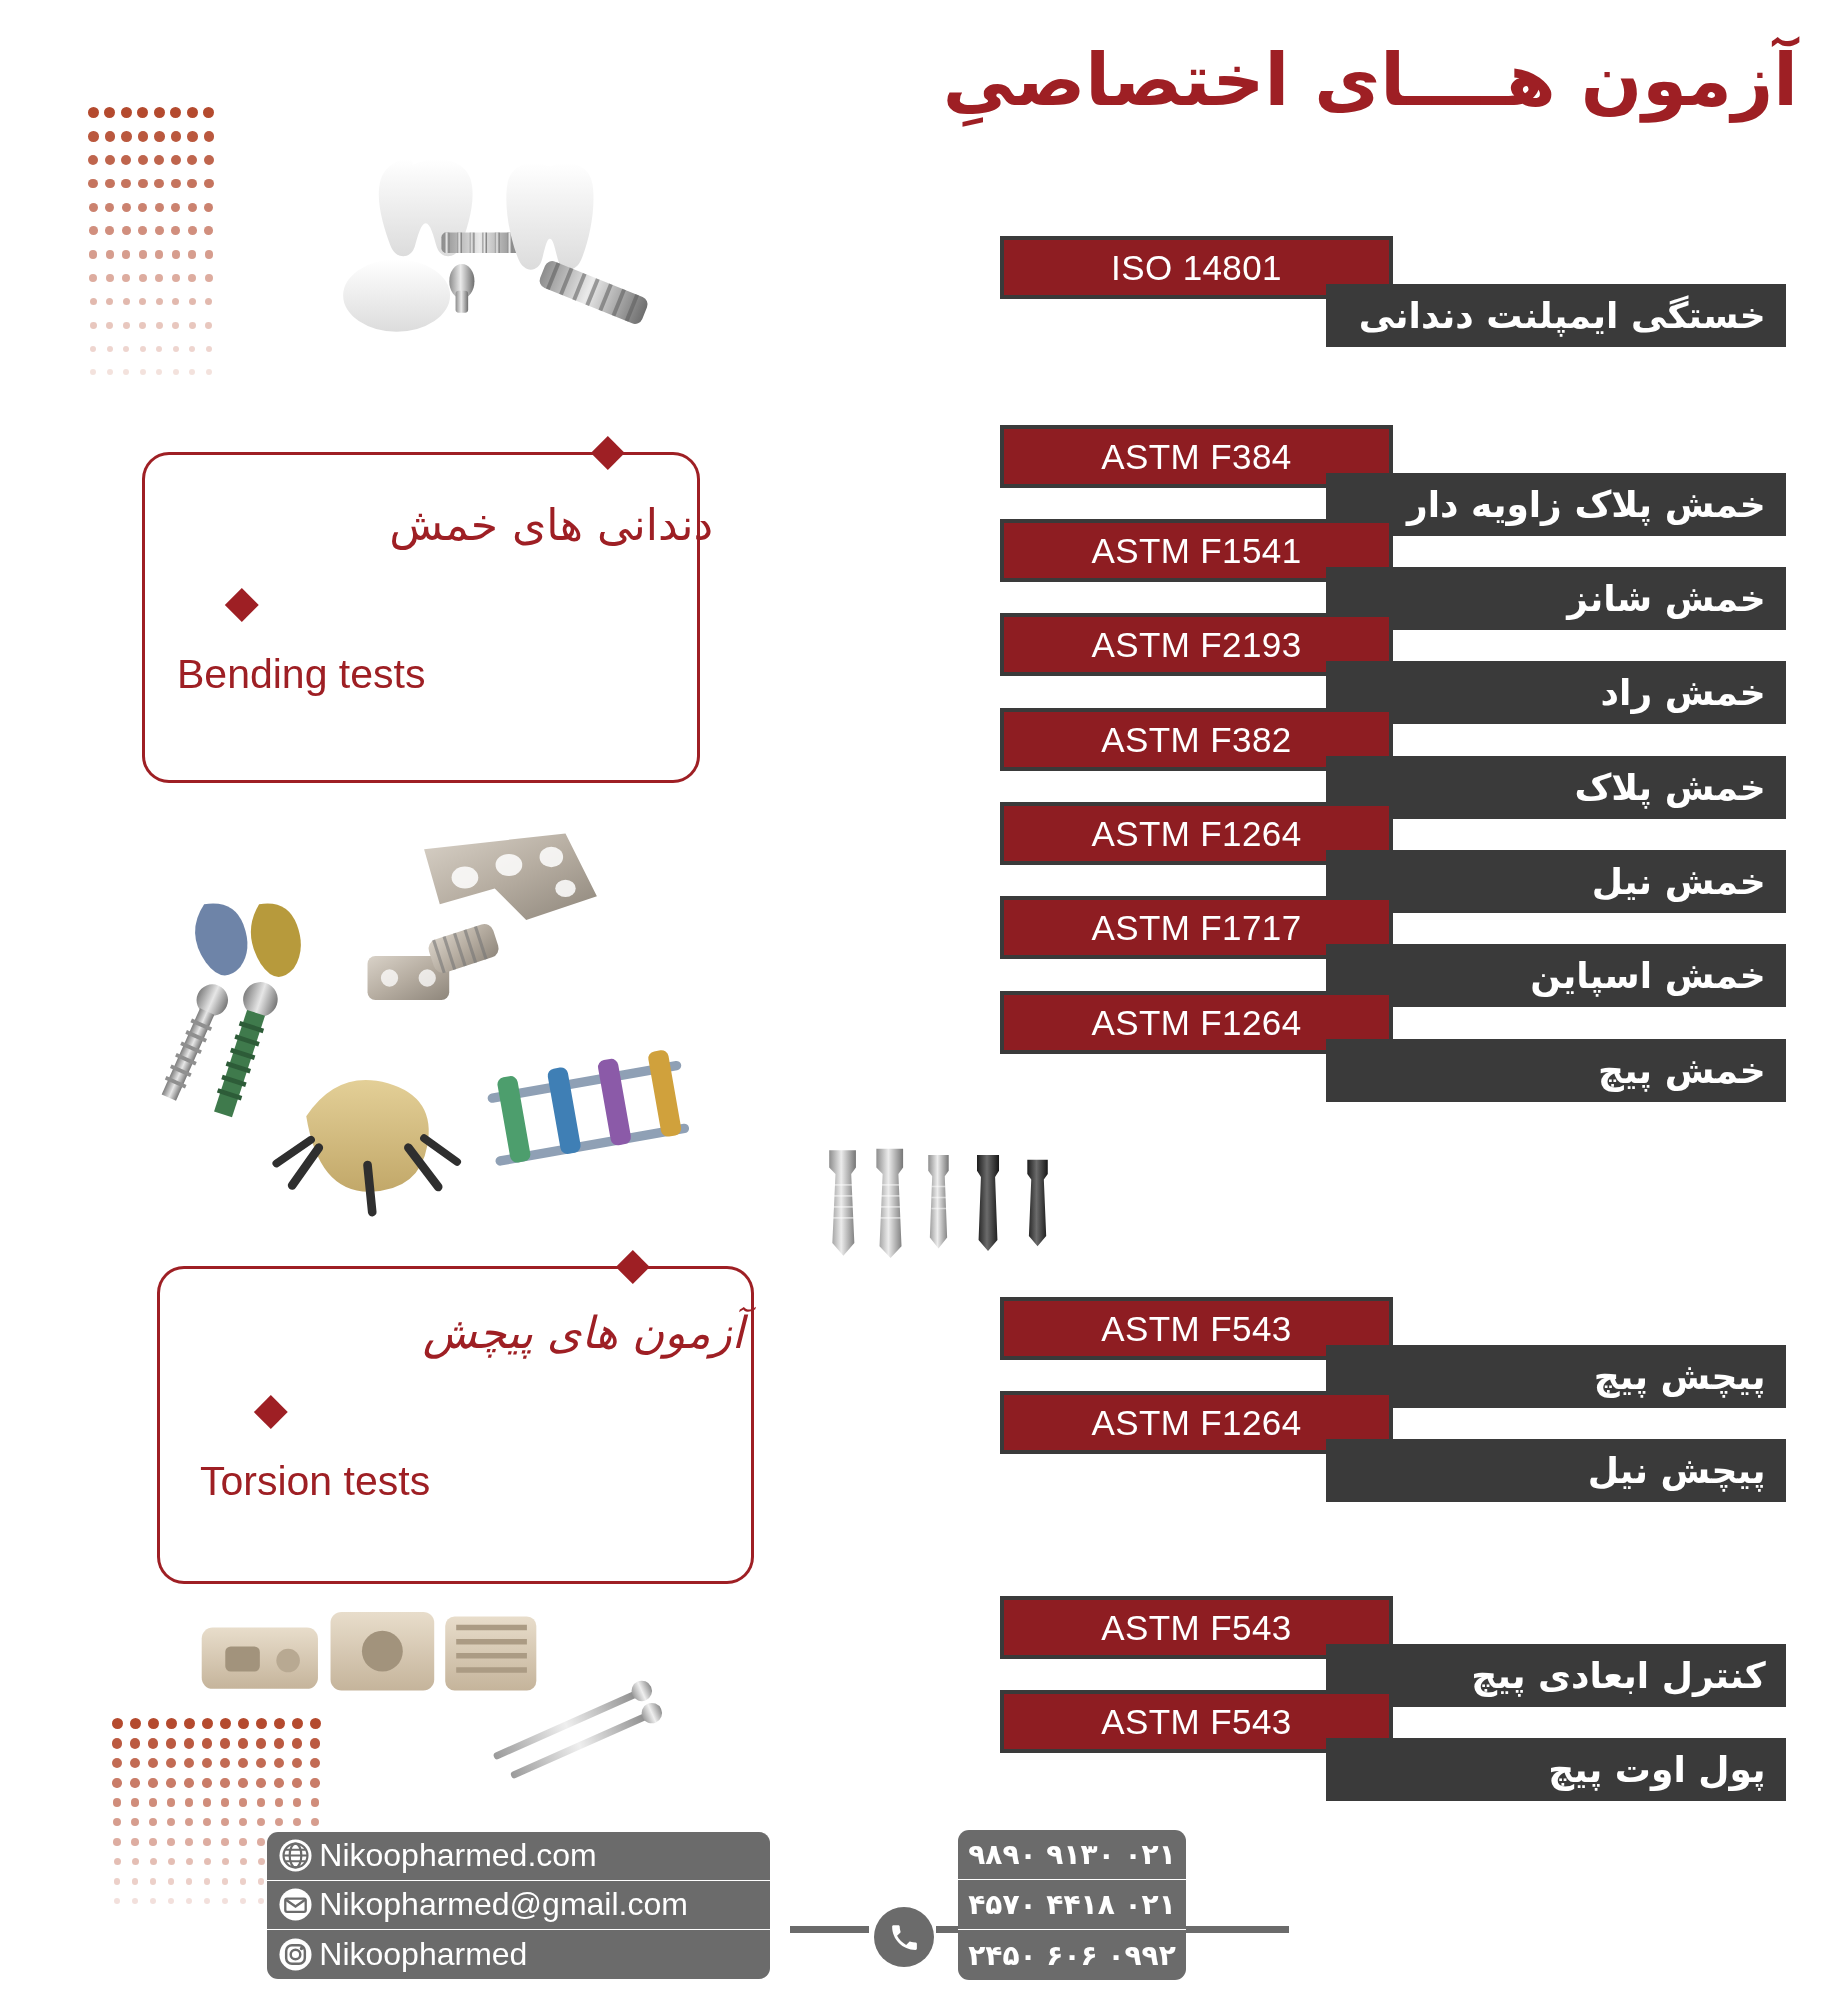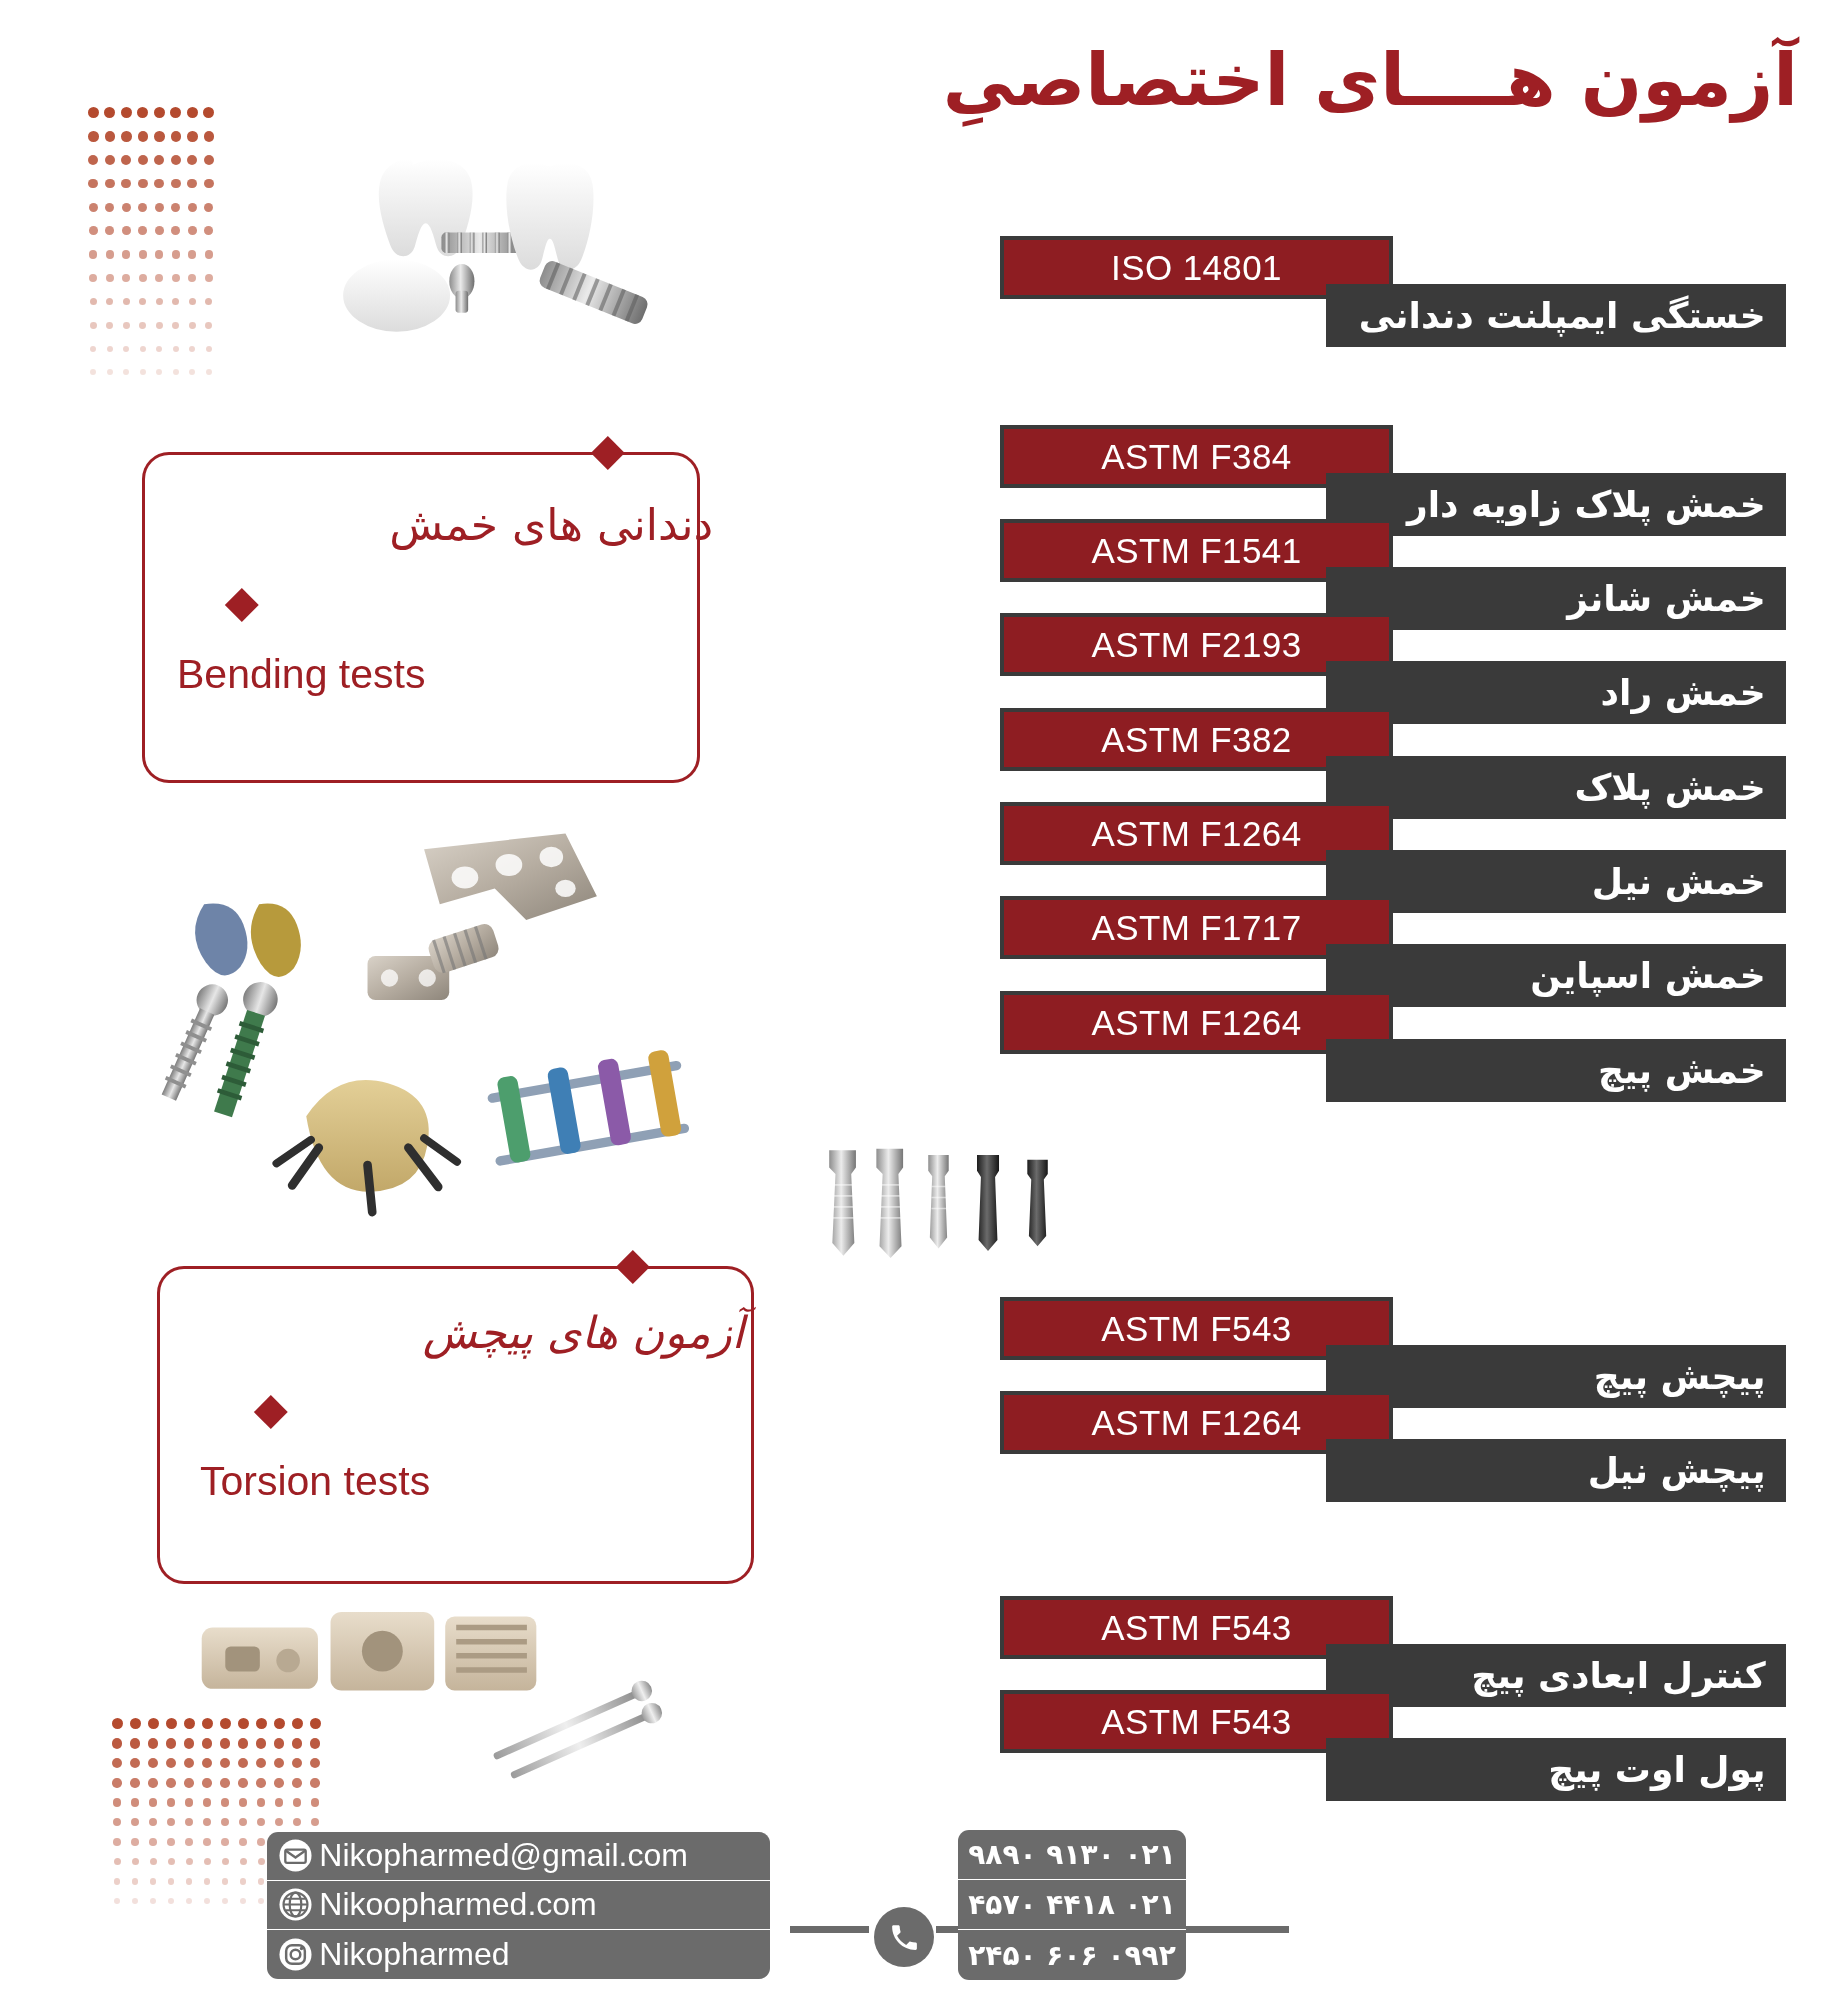--- a/index.html
+++ b/index.html
@@ -609,42 +609,42 @@
 
 <div id="footer">
   <div class="connector" style="left:790px;width:79px;"></div>
   <div class="connector" style="left:936px;width:28px;"></div>
   <div class="connector" style="left:1179px;width:110px;"></div>
 
   <div class="pill-stack" id="contact-stack">
       <div class="pill-row">
         <span class="cicon"><svg viewBox="0 0 24 24">
             <circle cx="12" cy="12" r="11" fill="#fff"></circle>
-            <rect x="5" y="8" width="14" height="9" rx="1.2" fill="none" stroke="#6b6b6b" stroke-width="1.6"></rect>
-            <path d="M5.4 8.7 12 13.4l6.6-4.7" fill="none" stroke="#6b6b6b" stroke-width="1.6"></path>
-          </svg></span>
-        <span class="contact-txt">Nikopharmed@gmail.com</span>
-      </div>
-      <div class="pill-row">
-        <span class="cicon"><svg viewBox="0 0 24 24">
-            <circle cx="12" cy="12" r="11" fill="#fff"></circle>
             <circle cx="12" cy="12" r="8.2" fill="none" stroke="#6b6b6b" stroke-width="1.5"></circle>
             <ellipse cx="12" cy="12" rx="4" ry="8.2" fill="none" stroke="#6b6b6b" stroke-width="1.5"></ellipse>
             <path d="M3.9 12h16.2M5.2 8h13.6M5.2 16h13.6" stroke="#6b6b6b" stroke-width="1.4"></path>
           </svg></span>
         <span class="contact-txt">Nikoopharmed.com</span>
       </div>
       <div class="pill-row">
         <span class="cicon"><svg viewBox="0 0 24 24">
             <circle cx="12" cy="12" r="11" fill="#fff"></circle>
+            <rect x="5" y="8" width="14" height="9" rx="1.2" fill="none" stroke="#6b6b6b" stroke-width="1.6"></rect>
+            <path d="M5.4 8.7 12 13.4l6.6-4.7" fill="none" stroke="#6b6b6b" stroke-width="1.6"></path>
+          </svg></span>
+        <span class="contact-txt">Nikopharmed@gmail.com</span>
+      </div>
+      <div class="pill-row">
+        <span class="cicon"><svg viewBox="0 0 24 24">
+            <circle cx="12" cy="12" r="11" fill="#fff"></circle>
             <rect x="5.6" y="5.6" width="12.8" height="12.8" rx="4" fill="none" stroke="#6b6b6b" stroke-width="1.7"></rect>
             <circle cx="12" cy="12" r="3.3" fill="none" stroke="#6b6b6b" stroke-width="1.7"></circle>
             <circle cx="16.1" cy="7.9" r="1.15" fill="#6b6b6b"></circle>
           </svg></span>
-        <span class="contact-txt">Nikopharmed</span>
+        <span class="contact-txt">Nikoopharmed</span>
       </div>
     </div>
 
   <div id="phone-badge" style="left:874px;top:83px;">
     <svg width="33" height="33" viewBox="0 0 24 24" fill="#ffffff">
       <path d="M6.6 10.8c1.4 2.8 3.8 5.1 6.6 6.6l2.2-2.2c.3-.3.7-.4 1-.2 1.2.4 2.4.6 3.6.6.6 0 1 .4 1 1V20c0 .6-.4 1-1 1C10.6 21 3 13.4 3 4c0-.6.4-1 1-1h3.5c.6 0 1 .4 1 1 0 1.3.2 2.5.6 3.6.1.4 0 .8-.2 1l-2.3 2.2z"></path>
     </svg>
   </div>
 
   <div class="pill-stack" id="phone-stack">

